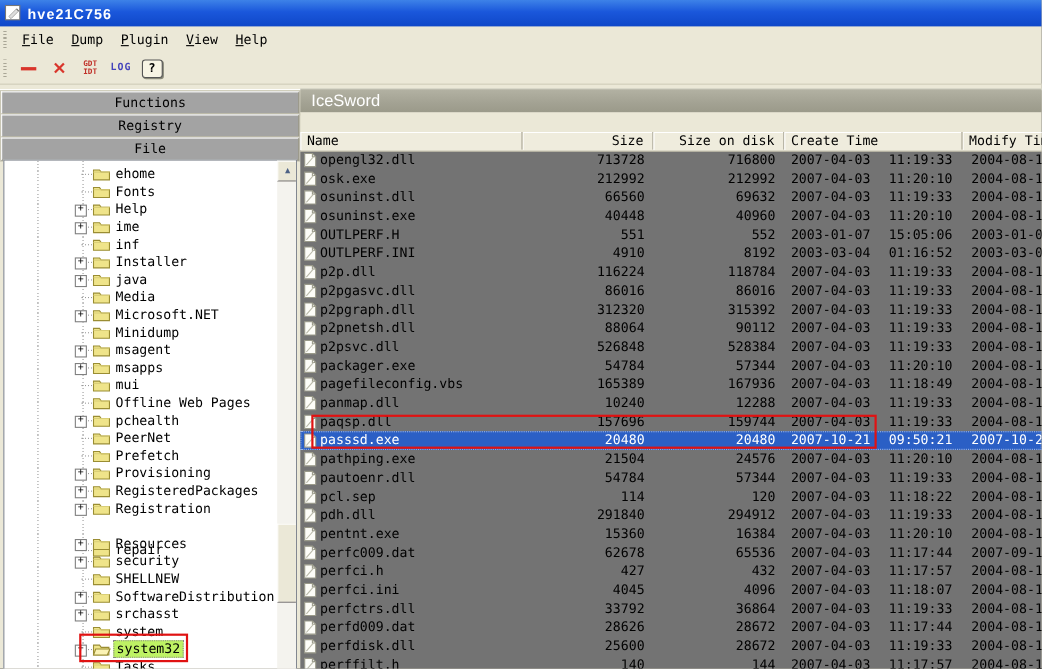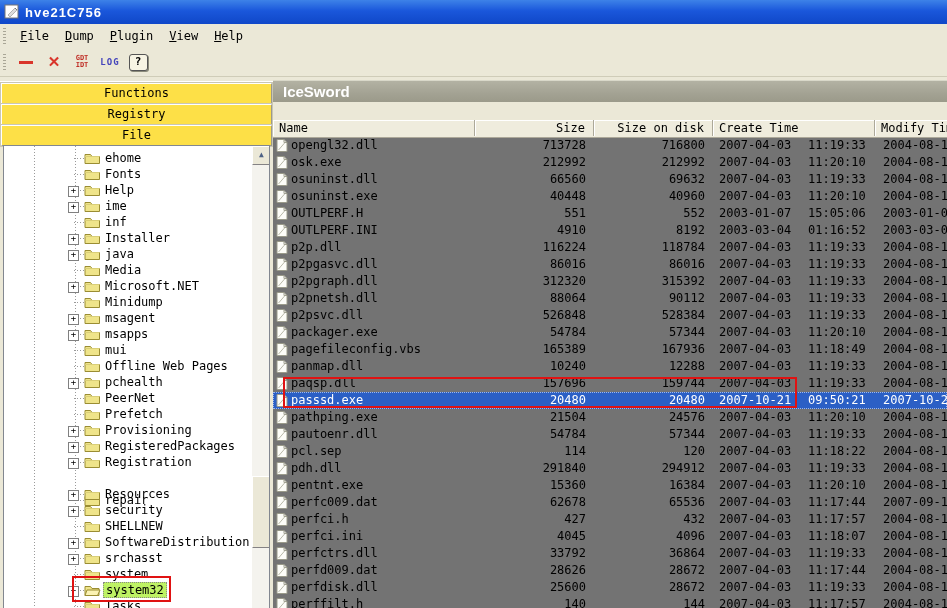--- a/index.html
+++ b/index.html
@@ -22,21 +22,21 @@
   .tbtn{display:flex;align-items:center;justify-content:center;height:22px;min-width:24px;margin:0 2px;}
   .dash{display:block;width:14px;height:3px;background:#D9352B;}
   .xmark{color:#D9352B;font-family:"Liberation Sans",sans-serif;font-weight:bold;font-size:15px;}
   .gdtidt{color:#C03028;font-size:7px;line-height:7px;font-weight:bold;text-align:left;}
   .logt{color:#4444BB;font-size:9px;font-weight:bold;letter-spacing:1px;}
   .helpbub{position:relative;width:17px;height:15px;border:1px solid #555;border-radius:3px;
     background:#F7F4E4;box-shadow:1px 1px 0 #8a8a7a;text-align:center;font-size:11px;font-weight:bold;line-height:14px;}
   .tb-sep{position:absolute;left:0;top:76px;width:947px;height:4px;
     border-top:1px solid #CFCCB8;border-bottom:1px solid #fff;background:#EBE8D7;}
   
-  .panel-btn{position:absolute;left:1px;width:269px;height:19px;background:#fde047;
+  .panel-btn{position:absolute;left:1px;width:269px;height:19px;background:#a3a3a3;
     border:1px solid #fff;border-right-color:#9C9A8A;border-bottom-color:#9C9A8A;
     box-shadow:0 0 0 1px #C9C6B4;text-align:center;line-height:18px;cursor:default;}
   .treebox{position:absolute;left:3px;top:145px;width:265px;height:463px;background:#fff;
     border:1px solid #828790;overflow:hidden;}
   .tree-inner{position:absolute;left:0;top:0;width:246px;height:463px;overflow:hidden;}
   .guide{position:absolute;top:0;bottom:0;width:1px;
     background:repeating-linear-gradient(180deg,#9a9a9a 0 1px,transparent 1px 3px);}
   .tree-row{position:absolute;left:0;width:246px;height:16px;cursor:default;}
   .tree-row .stub{position:absolute;left:70px;top:8px;width:10px;height:1px;
     background:repeating-linear-gradient(90deg,#9a9a9a 0 1px,transparent 1px 3px);}
@@ -49,21 +49,21 @@
   .vscroll{position:absolute;right:0;top:0;width:17px;height:463px;background:#F4F3EE;}
   .sbtn{position:absolute;left:0;width:17px;height:17px;background:#EBE8D7;
     border:1px solid #fff;border-right-color:#848284;border-bottom-color:#848284;
     text-align:center;font-size:8px;line-height:15px;color:#4D6185;}
   .sthumb{position:absolute;left:0;top:330px;width:17px;height:70px;background:#EBE8D7;
     border:1px solid #fff;border-right-color:#848284;border-bottom-color:#848284;}
   
   .iceband{position:absolute;left:273px;top:80px;width:674px;height:22px;
     background:linear-gradient(180deg,#B3B2A3 0%,#A3A293 60%,#9B9A8A 100%);
     border-top:1px solid #D9D8C9;color:#fff;font-family:"Liberation Sans",sans-serif;
-    font-weight:bold;font-size:15px;line-height:22px;padding-left:10px;box-sizing:border-box;}
+    font-weight:normal;font-size:15px;line-height:22px;padding-left:10px;box-sizing:border-box;}
   .listarea{position:absolute;left:273px;top:120px;width:674px;height:498px;background:#737373;}
   .lheader{position:absolute;left:0;top:0;height:17px;width:900px;background:#EFECDD;
     border-bottom:1px solid #ACA899;}
   .hcell{position:absolute;top:0;height:16px;line-height:16px;box-sizing:border-box;
     border-right:1px solid #ACA899;box-shadow:inset 1px 1px 0 #fff;cursor:default;}
   .hl{padding-left:6px;text-align:left;}
   .hr{padding-right:8px;text-align:right;}
   .lrows{position:absolute;left:0;top:17px;width:674px;height:481px;overflow:hidden;}
   .lrow{position:absolute;left:0;width:674px;height:17px;cursor:default;}
   .lrow.sel{background:#2B5FC5;color:#fff;outline:1px dotted #9FB8E8;outline-offset:-1px;}

